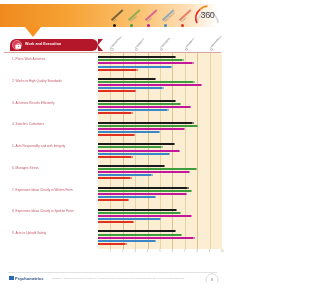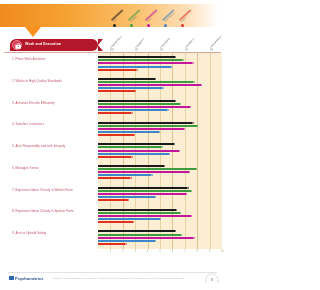--- a/index.html
+++ b/index.html
@@ -199,20 +199,28 @@
         <div class="legend-label">Direct Reports</div>
         <div class="legend-dot" style="background:#3b87c9"></div>
       </div>
       <div class="legend-item">
         <div class="legend-line" style="background:#e03020;opacity:.55"></div>
         <div class="legend-label">Others</div>
         <div class="legend-dot" style="background:#e03020"></div>
       </div>
     </div>
 
+  <div class="badge360">
+    <svg width="27" height="23" viewBox="0 0 27 23" aria-hidden="true">
+      <path d="M3 19 A10.5 10.5 0 1 1 24 19" fill="none" stroke="#d9d9d9" stroke-width="1.6"></path>
+      <path d="M3 19 A10.5 10.5 0 0 1 6.2 5.4" fill="none" stroke="#e03020" stroke-width="1.6"></path>
+      <path d="M6.2 5.4 A10.5 10.5 0 0 1 13.5 2.1" fill="none" stroke="#f08a1e" stroke-width="1.6"></path>
+    </svg>
+    <div class="badge-num">360</div>
+  </div>
 
   <div class="section-tab">
     <div class="tab-bubble">
       <svg width="6.8" height="6.4" viewBox="0 0 10 9" aria-hidden="true">
         <rect x="0.6" y="2.4" width="8.8" height="6" rx="0.8" fill="#ffffff"></rect>
         <path d="M3.4 2.4 V1.4 a0.8 0.8 0 0 1 0.8-0.8 h1.6 a0.8 0.8 0 0 1 0.8 0.8 V2.4" fill="none" stroke="#ffffff" stroke-width="0.9"></path>
         <rect x="4.2" y="4.4" width="1.6" height="1.2" fill="#d9415a"></rect>
       </svg>
     </div>
     <div class="tab-label">Work and Execution</div>

